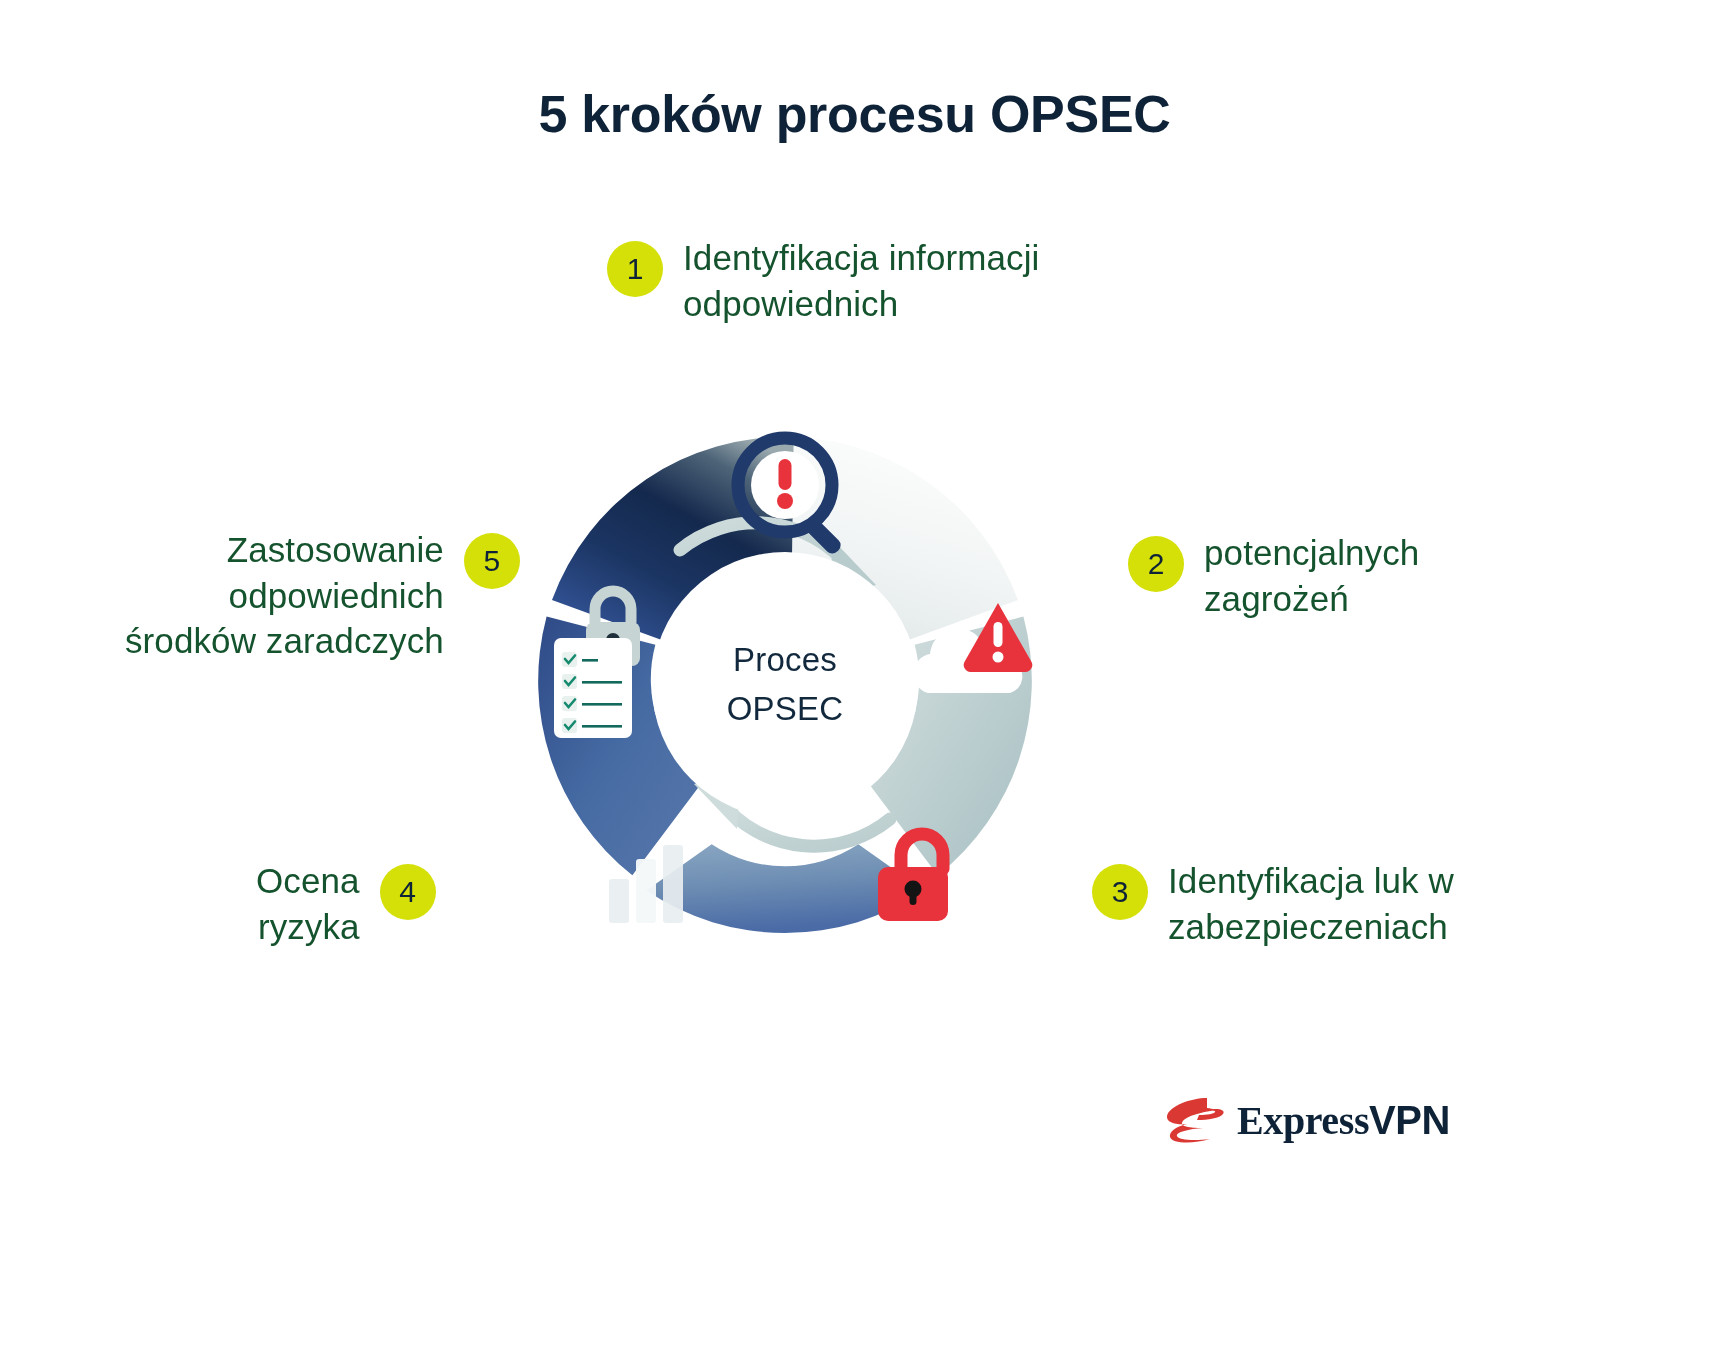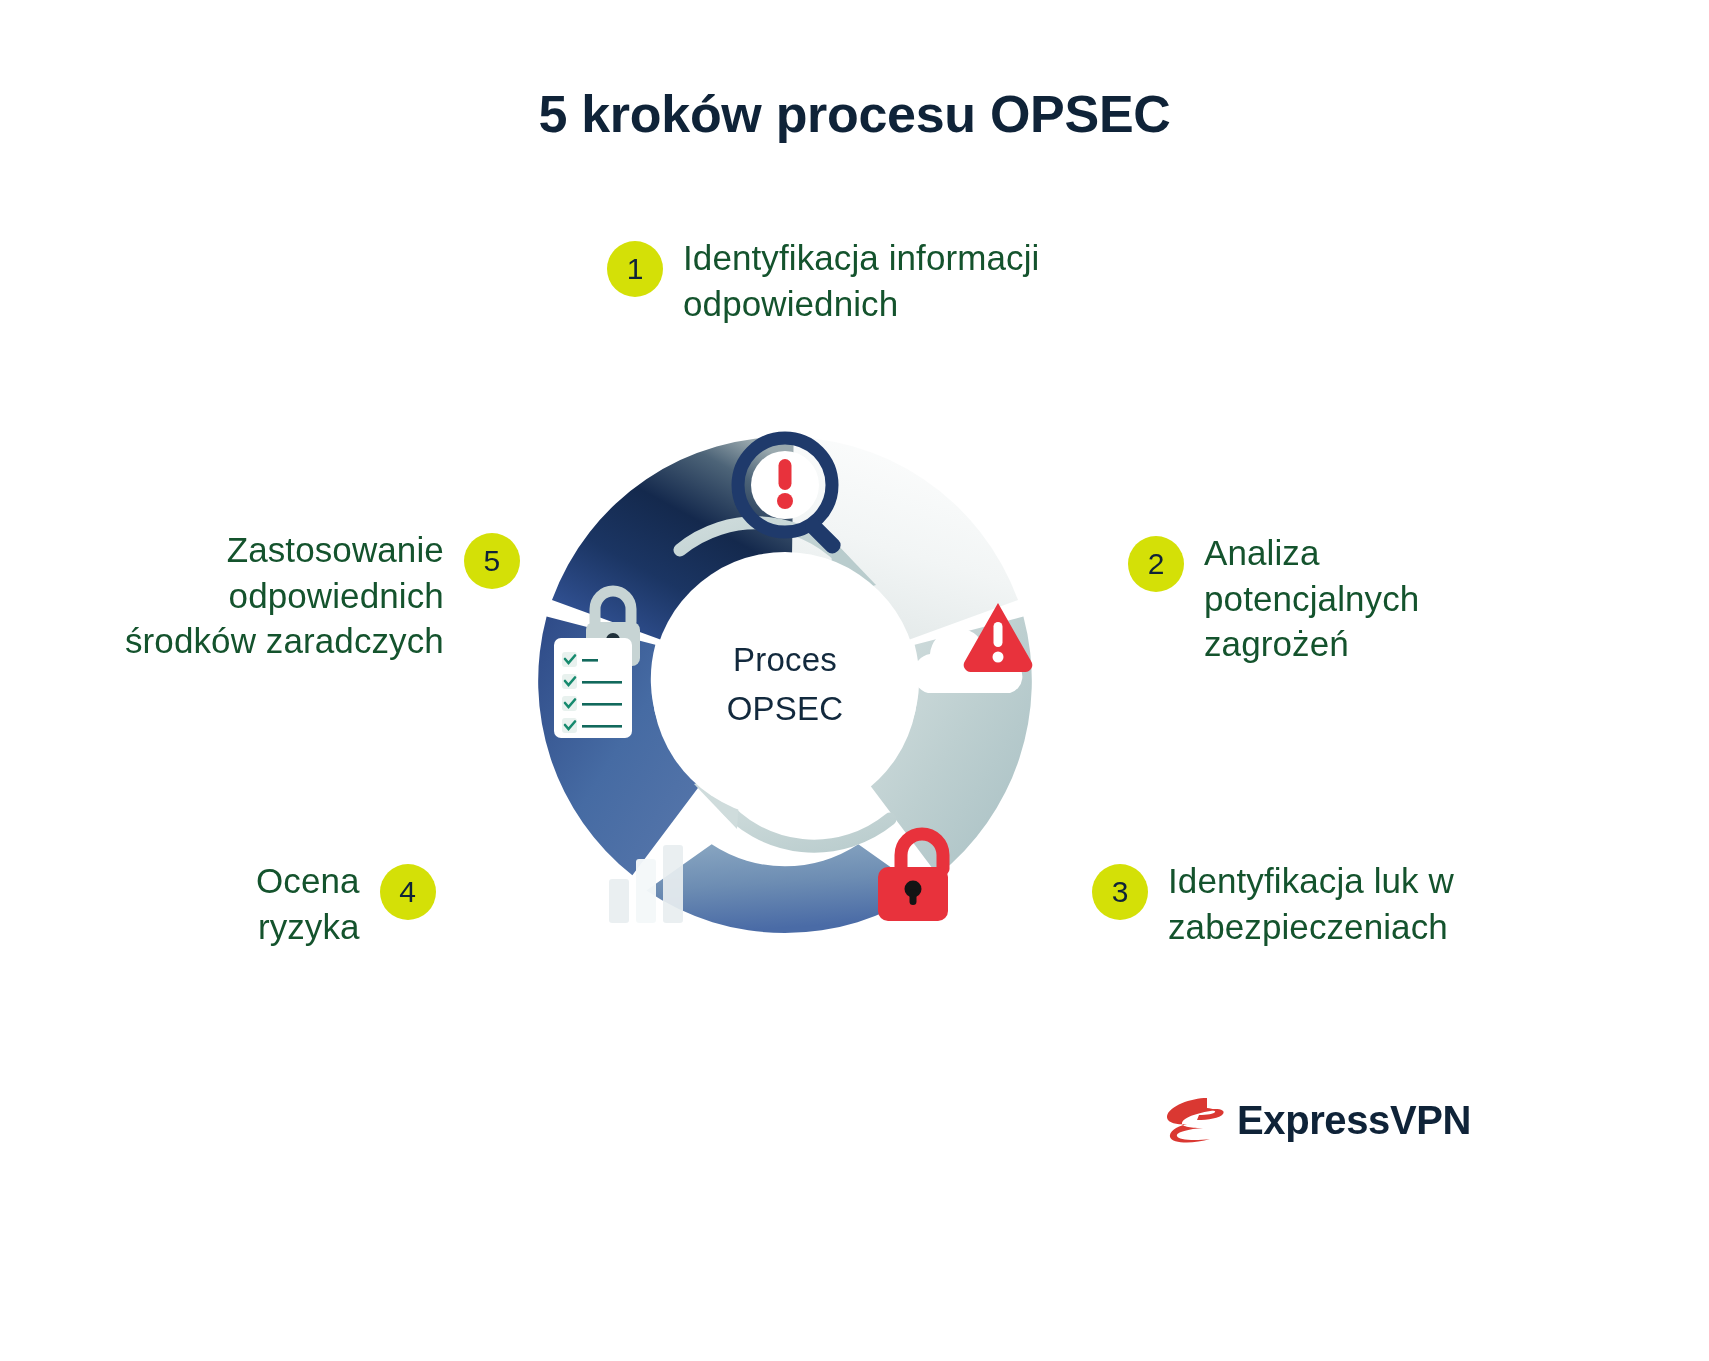--- a/index.html
+++ b/index.html
@@ -84,21 +84,21 @@
     position: absolute;
     left: 1163px; top: 1094px;
     display: flex; align-items: center; gap: 12px;
   }
   #logo .wordmark {
     font-size: 40px;
     color: #0f2338;
     letter-spacing: -.4px;
     white-space: nowrap;
   }
-  #logo .wordmark b { font-weight: 700; }
+  #logo .wordmark b { font-weight: 700; font-family: Liberation Serif, serif; }
   #logo .wordmark i { font-style: normal; font-weight: 700; margin-top: 24px; }
 </style>
 </head>
 <body>
 
 <div id="root">
 
   <div class="title">5 kroków procesu OPSEC</div>
 
   <svg id="wheel" viewBox="0 0 660 660">
@@ -259,21 +259,20 @@
     <div class="badge">1</div>
     <div class="step-text">
       <div>Identyfikacja informacji</div>
       <div>odpowiednich</div>
     </div>
   </div>
 
   <div class="step right-align" id="step2">
     <div class="badge">2</div>
     <div class="step-text">
-      <div>Analiza</div>
       <div>potencjalnych</div>
       <div>zagrożeń</div>
     </div>
   </div>
 
   <div class="step right-align" id="step3">
     <div class="badge">3</div>
     <div class="step-text">
       <div>Identyfikacja luk w</div>
       <div>zabezpieczeniach</div>

